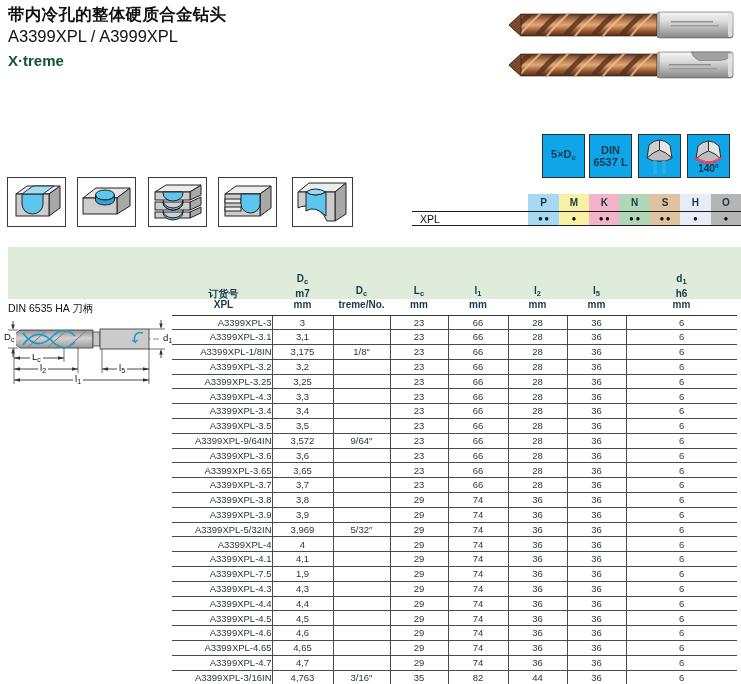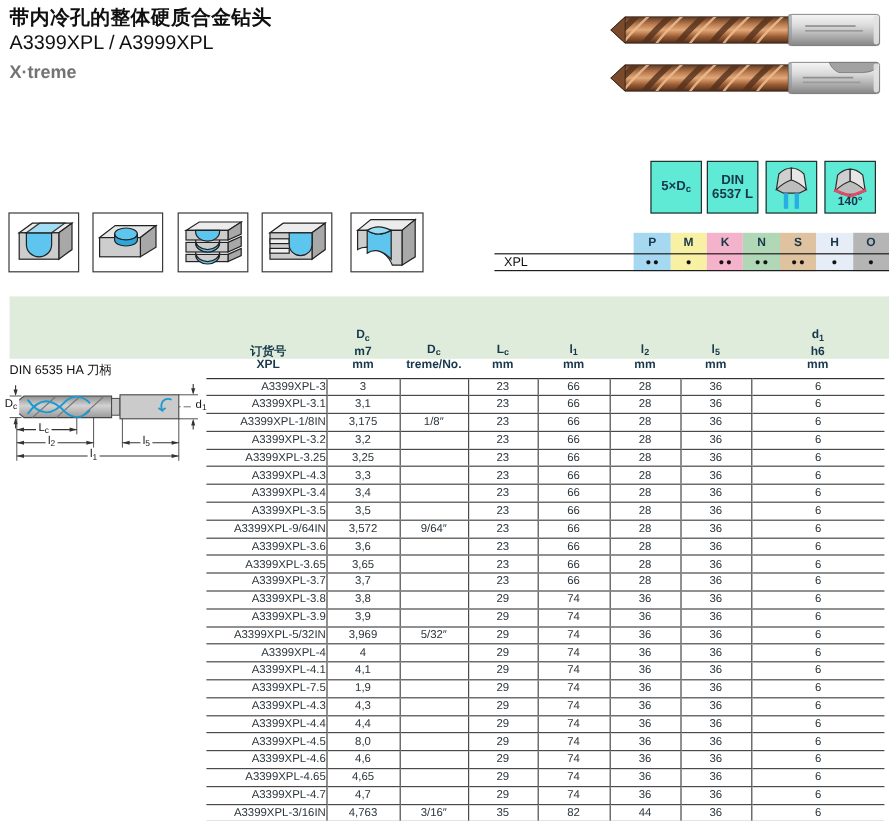--- a/index.html
+++ b/index.html
@@ -2,25 +2,25 @@
 <html><head>
 <meta charset="utf-8">
 <style>
   html,body{margin:0;padding:0}
   body{width:741px;height:684px;position:relative;background:#fff;overflow:hidden;
        font-family:"Liberation Sans",sans-serif;color:#1a1a1a}
   .abs{position:absolute}
   
   .title{left:8px;top:4px;font-size:16.5px;font-weight:700;color:#101010;letter-spacing:.3px}
   .subtitle{left:8px;top:27px;font-size:16.5px;color:#101010}
-  .brand{left:8px;top:52px;font-size:15px;font-weight:700;color:#737373}
+  .brand{left:8px;top:52px;font-size:15px;font-weight:700;color:#14532d}
   
   .drill-photo{left:505px;width:233px;height:40px}
   
-  .badge{top:134px;width:43px;height:44px;border:1.6px solid #2e2e2e;background:#5eead4;
+  .badge{top:134px;width:43px;height:44px;border:1.6px solid #2e2e2e;background:#0ea5e9;
          box-sizing:border-box;display:flex;flex-direction:column;align-items:center;justify-content:center;
          color:#16384a;font-weight:700;font-size:11px;line-height:12px;text-align:center}
   .badge sub{font-size:8px;vertical-align:-2px}
   .badge .angle-text{font-size:10px;margin-top:-2px}
   
   .app-box{top:177px;width:59px;height:50px;border:1.6px solid #3a3a3a;background:#fff;box-sizing:border-box}
   
   .mat-strip{left:412px;top:194px;width:329px;height:32px}
   .mat-label{position:absolute;left:8px;top:17px;height:15px;display:flex;align-items:center;
              font-size:10.5px;color:#101010}
@@ -552,21 +552,21 @@
         <td class="c-num">4,4</td>
         <td class="c-num"></td>
         <td class="c-num">29</td>
         <td class="c-num">74</td>
         <td class="c-num">36</td>
         <td class="c-num">36</td>
         <td class="c-num">6</td>
       </tr>
       <tr>
         <td class="c-name">A3399XPL-4.5</td>
-        <td class="c-num">8,0</td>
+        <td class="c-num">4,5</td>
         <td class="c-num"></td>
         <td class="c-num">29</td>
         <td class="c-num">74</td>
         <td class="c-num">36</td>
         <td class="c-num">36</td>
         <td class="c-num">6</td>
       </tr>
       <tr>
         <td class="c-name">A3399XPL-4.6</td>
         <td class="c-num">4,6</td>

